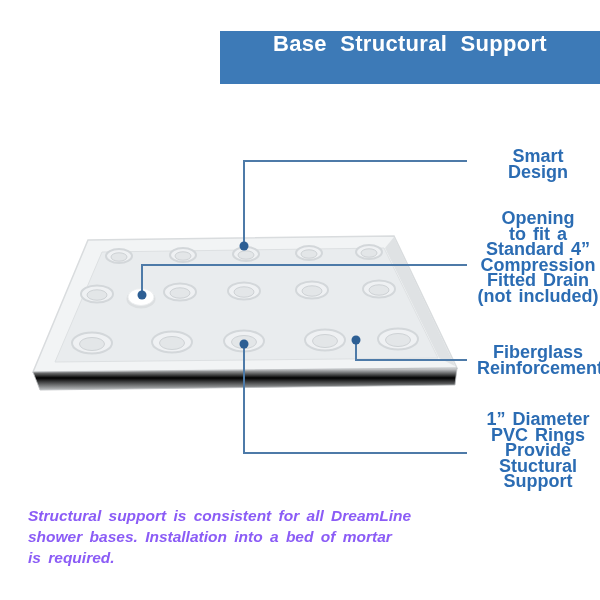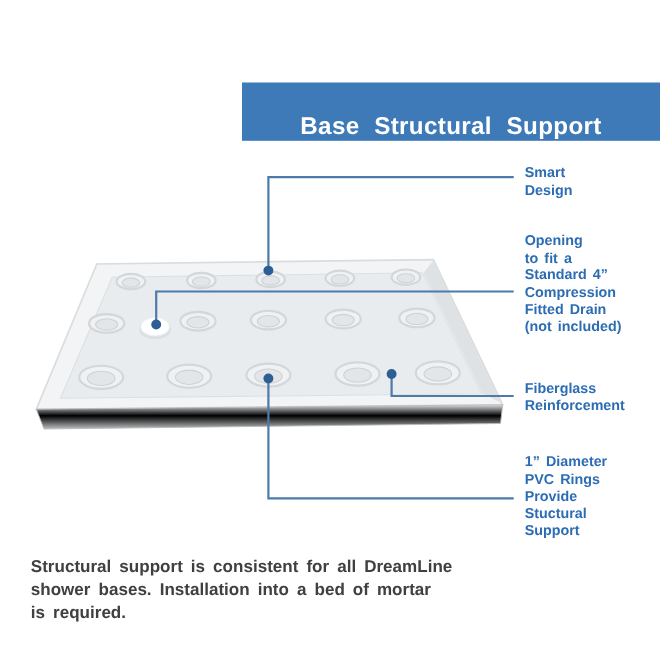--- a/index.html
+++ b/index.html
@@ -9,60 +9,62 @@
     height: 600px;
     background: #ffffff;
     overflow: hidden;
     font-family: "Liberation Sans", sans-serif;
   }
   .banner {
     position: absolute;
     left: 220px; top: 31px;
     width: 380px; height: 53px;
     background: #3d7ab7;
-    display: flex; align-items: flex-end; justify-content: center; margin-top: 44px;
+    display: flex; align-items: flex-start; justify-content: center;
   }
   .banner-title {
     color: #ffffff;
     font-size: 22px;
     font-weight: bold;
     word-spacing: 7px;
     letter-spacing: 0.3px;
     white-space: nowrap;
   }
   .illustration-svg {
     position: absolute;
     left: 0; top: 0;
     width: 600px; height: 600px;
   }
   .callout-label {
     position: absolute;
     left: 477px;
     width: 122px;
     color: #2b6cb3;
-    font-size: 13px;
+    font-size: 18px;
     font-weight: bold;
     line-height: 15.5px;
     white-space: pre-line;
     word-spacing: 2px;
+    text-align: center;
   }
   .label-smart      { top: 149px; }
   .label-opening    { top: 211px; }
   .label-fiberglass { top: 345px; }
   .label-pvc        { top: 412px; }
   .footnote {
     position: absolute;
     left: 28px; top: 505px;
     width: 420px;
-    color: #404040;
+    color: #8b5cf6;
     font-size: 15.5px;
     font-weight: bold;
     line-height: 21px;
     white-space: pre-line;
     word-spacing: 3px;
+    font-style: italic;
   }
 </style>
 </head>
 <body>
 
 <div class="stage">
 
   <div class="banner">
     <span class="banner-title">Base Structural Support</span>
   </div>

